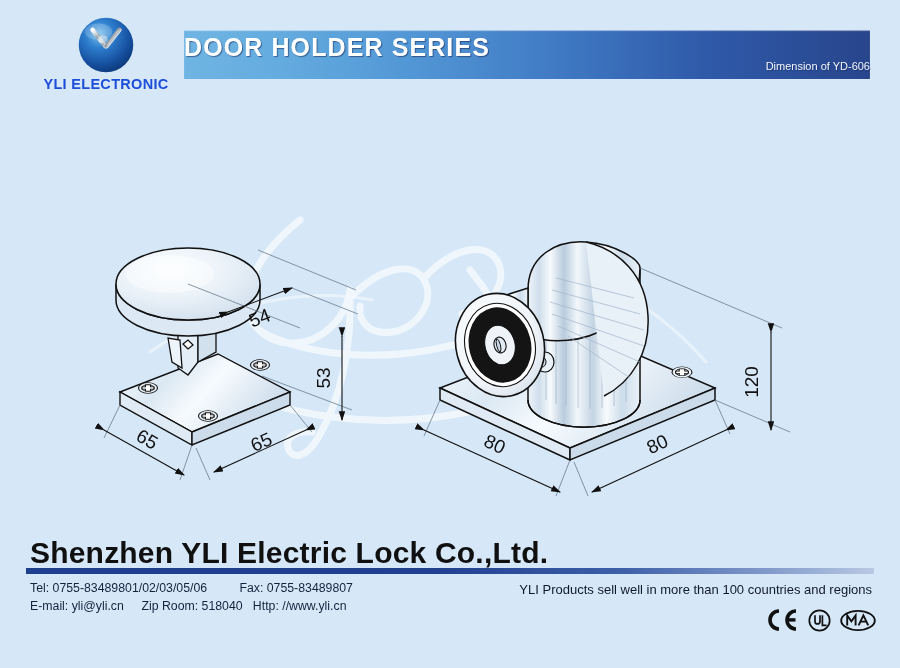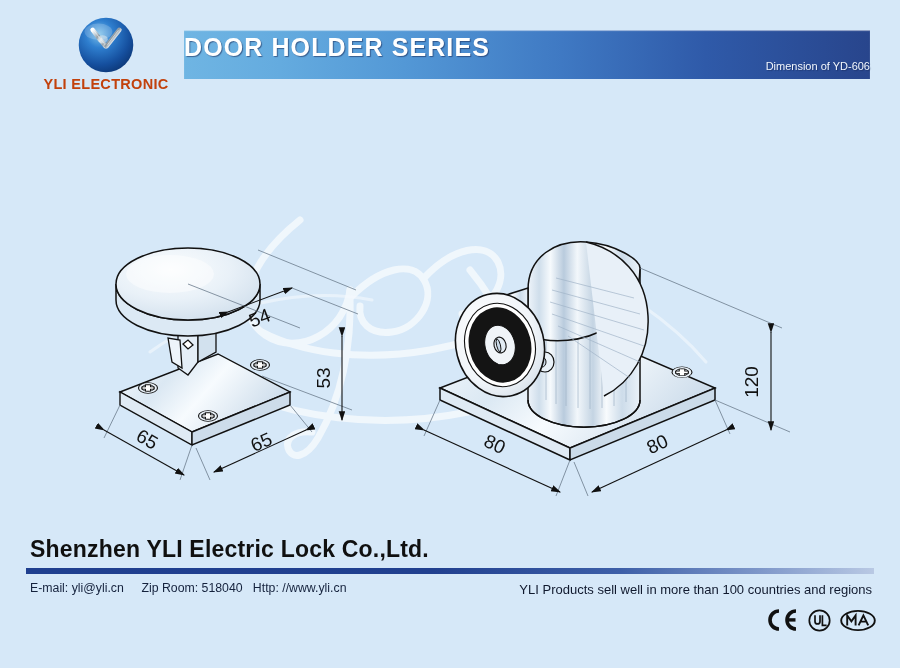--- a/index.html
+++ b/index.html
@@ -27,21 +27,21 @@
   }
   #logo-sphere {
     width: 58px; height: 58px;
     margin: 0 auto;
     display: block;
   }
   #logo-text {
     font-size: 14.5px;
     font-weight: bold;
     letter-spacing: 0.3px;
-    color: #c2410c;
+    color: #1d4ed8;
     margin-top: 2px;
     white-space: nowrap;
   }
   #title-banner {
     position: absolute;
     left: 184px; top: 30px;
     width: 686px; height: 49px;
     background: linear-gradient(to right,
         #6fb5e3 0%, #64abdf 14%, #5398d6 32%,
         #3f79c3 55%, #2f5aa9 76%, #28458c 100%);
@@ -77,21 +77,21 @@
   #drawing-svg { display: block; }
 
   
   #footer {
     position: absolute;
     left: 0; bottom: 0; width: 900px; height: 140px;
   }
   #company-name {
     position: absolute;
     left: 30px; top: 8px;
-    font-size: 23px;
+    font-size: 30px;
     font-weight: bold;
     letter-spacing: 0.2px;
     color: #101010;
     white-space: nowrap;
   }
   #footer-rule {
     position: absolute;
     left: 26px; top: 40px;
     width: 848px; height: 6px;
     background: linear-gradient(to right,
@@ -414,20 +414,30 @@
 </svg>
 </div>
 
 <div id="footer">
 
   <div id="company-name">Shenzhen YLI Electric Lock Co.,Ltd.</div>
   <div id="footer-rule"></div>
 
   <div id="contact-block">
     <span class="row">
+      <span class="w-tel">
+        <span>Tel:</span>
+        <span>0755-83489801/02/03/05/06</span>
+      </span>
+      <span class="c2">
+        <span>Fax:</span>
+        <span>0755-83489807</span>
+      </span>
+    </span>
+    <span class="row">
       <span class="w-mail">
         <span>E-mail:</span>
         <span>yli@yli.cn</span>
       </span>
       <span class="w-zip">
         <span>Zip Room:</span>
         <span>518040</span>
       </span>
       <span class="c2">
         <span>Http:</span>

